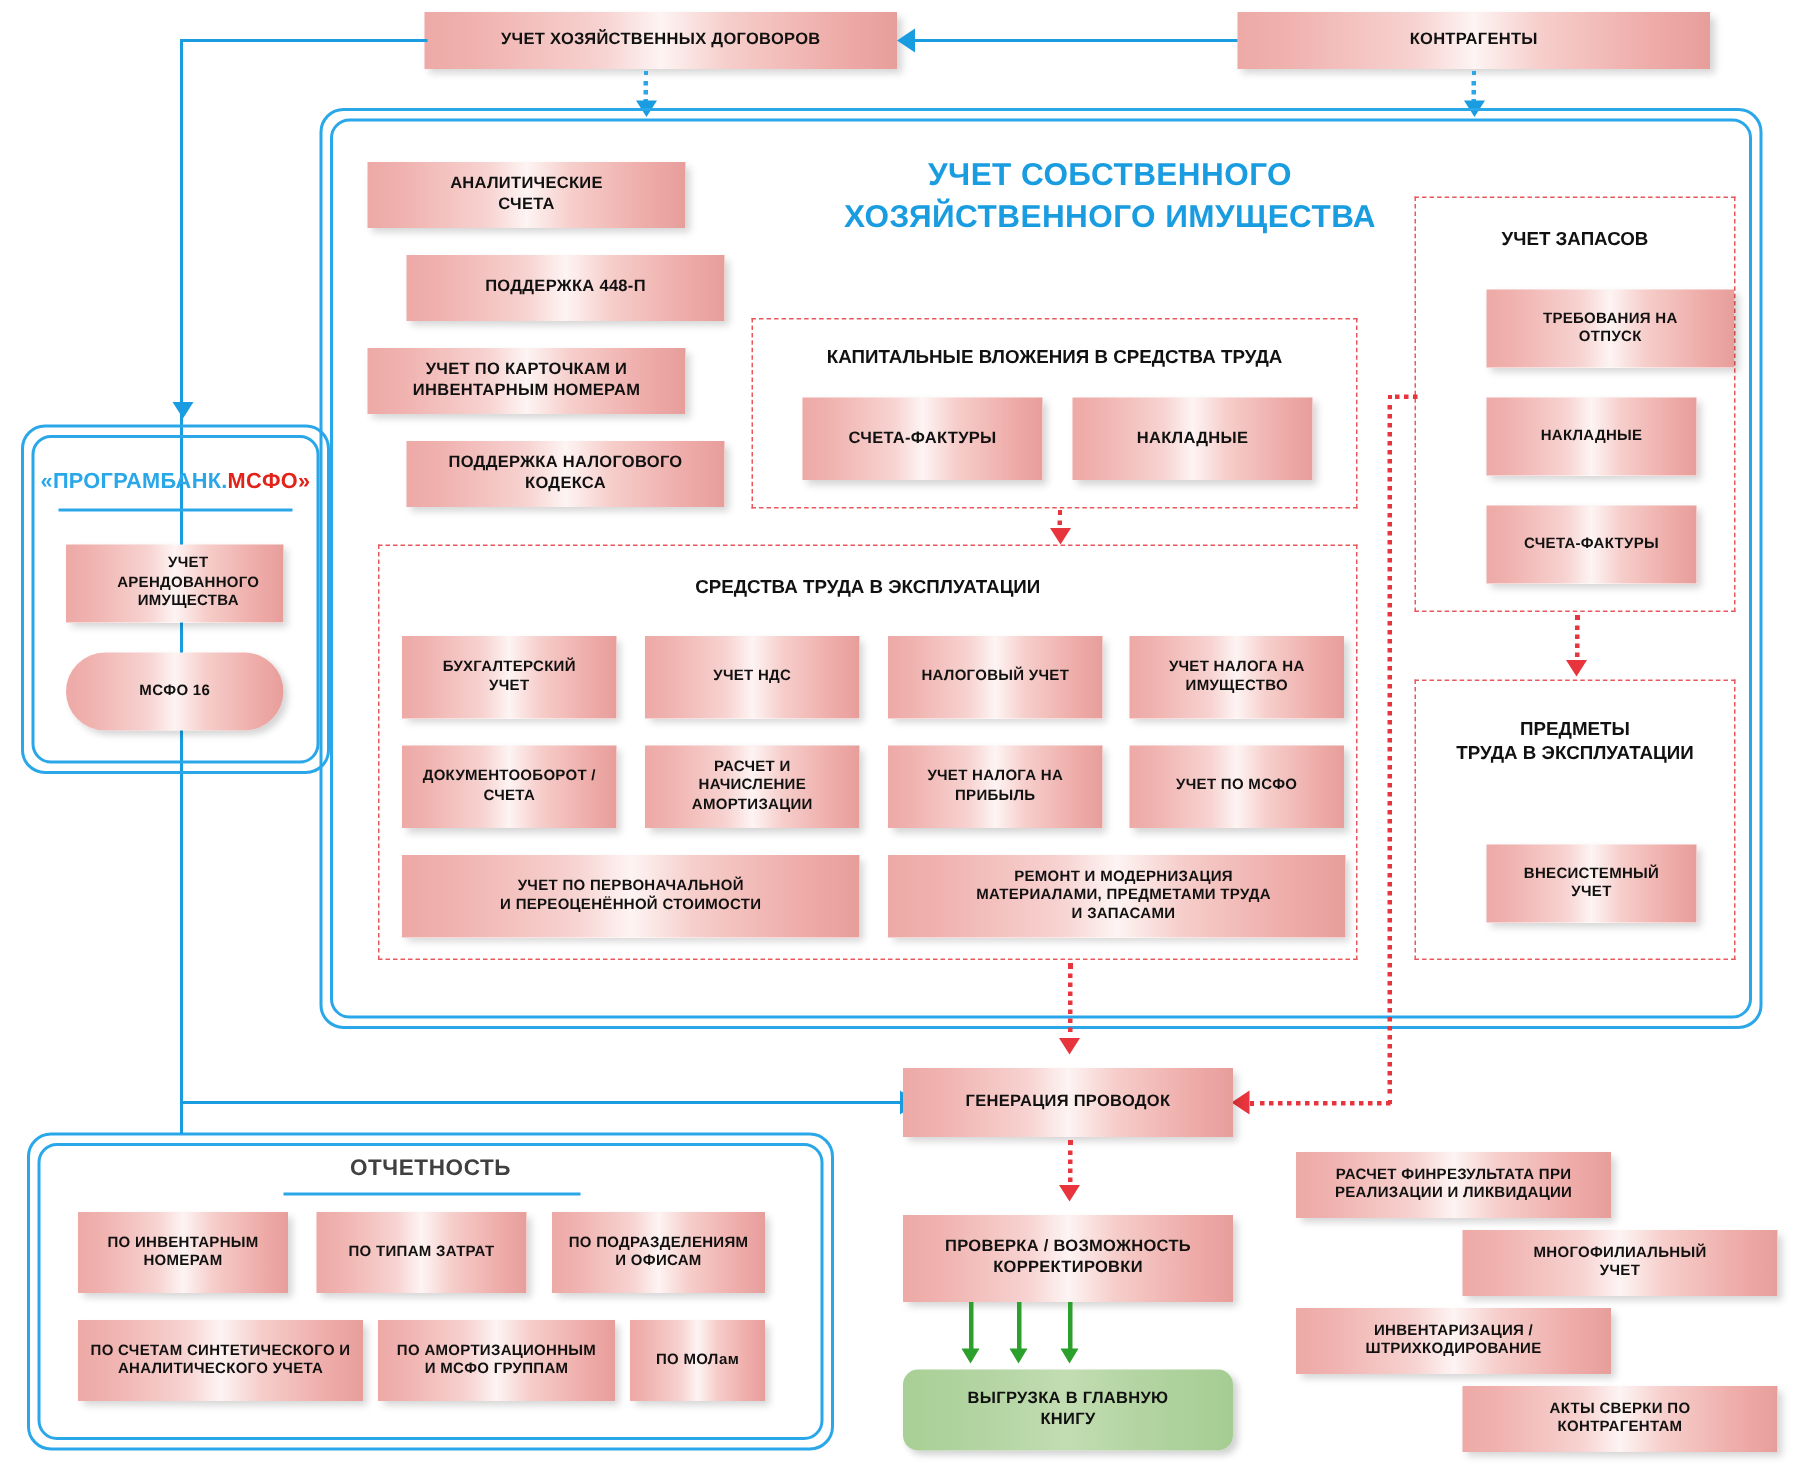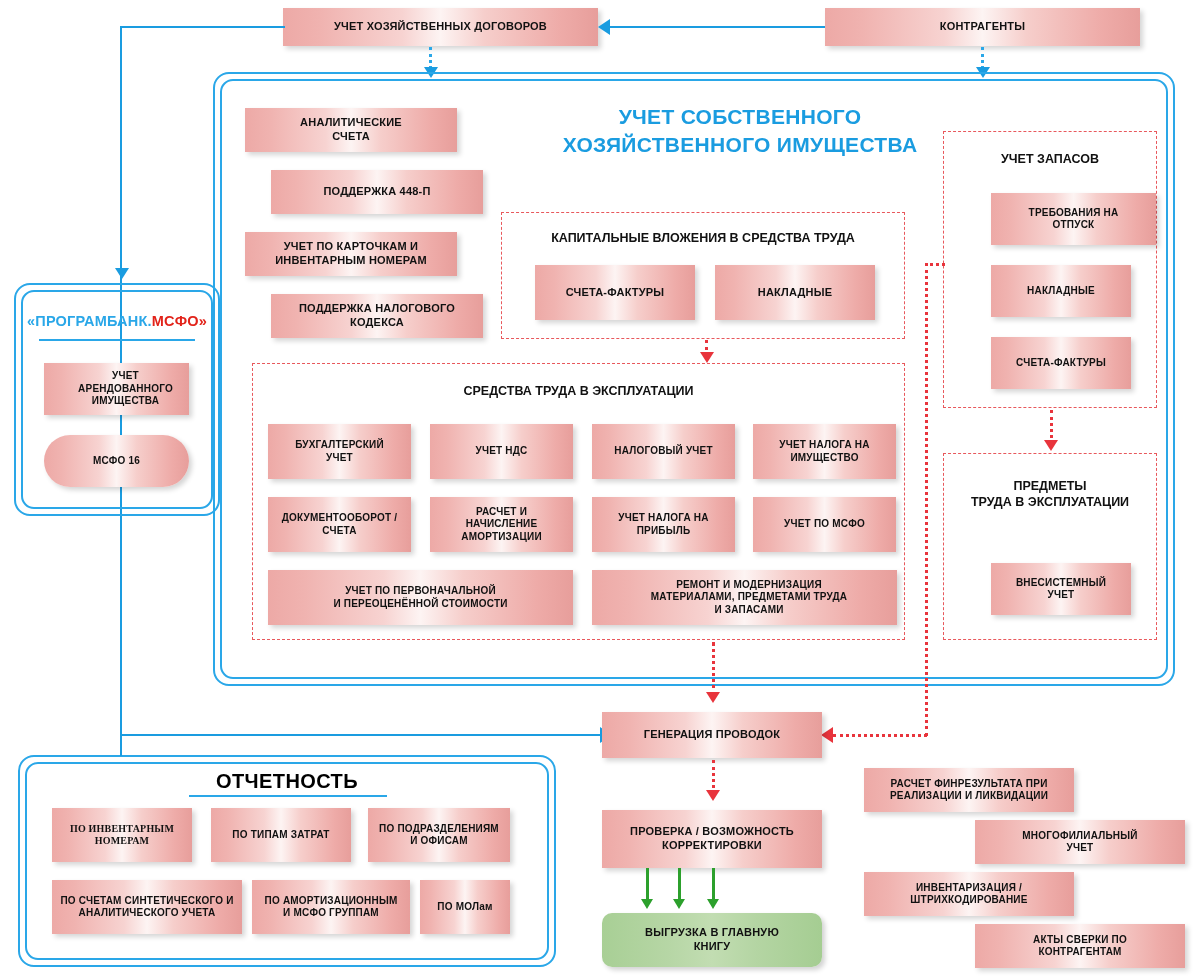--- a/index.html
+++ b/index.html
@@ -89,22 +89,22 @@
   .brandtitle .b{color:#2aa7e8;}
   .brandtitle .r{color:#e2231a;}
   .rulehz{
     position:absolute;
     height:2px;
     background:#2aa7e8;
   }
   .reporttitle{
     position:absolute;
     text-align:center;
-    color:#000000;
-    font-size:20px;
+    color:#404040;
+    font-size:15px;
     font-weight:bold;
     letter-spacing:.4px;
   }
 
   
   .line{position:absolute;background:#1a9ce0;}
   .vline{width:2px;}
   .hline{height:2px;}
 
   .dotv{
@@ -353,21 +353,21 @@
   </div>
 
   <div class="blueframe" style="left:18px;top:755px;width:538px;height:212px;"></div>
   <div class="blueframe inner" style="left:25px;top:762px;width:524px;height:198px;"></div>
 
   <div class="reporttitle" style="left:25px;top:770px;width:524px;">
     <span>ОТЧЕТНОСТЬ</span>
   </div>
   <div class="rulehz" style="left:189px;top:795px;width:198px;"></div>
 
-  <div class="node tiny" style="left:52px;top:808px;width:140px;height:54px;font-family:Liberation Serif, serif;">
+  <div class="node tiny" style="left:52px;top:808px;width:140px;height:54px;">
     <span>
       <span>ПО ИНВЕНТАРНЫМ</span><br>
       <span>НОМЕРАМ</span>
     </span>
   </div>
   <div class="node tiny" style="left:211px;top:808px;width:140px;height:54px;">
     <span>ПО ТИПАМ ЗАТРАТ</span>
   </div>
   <div class="node tiny" style="left:368px;top:808px;width:142px;height:54px;">
     <span>

